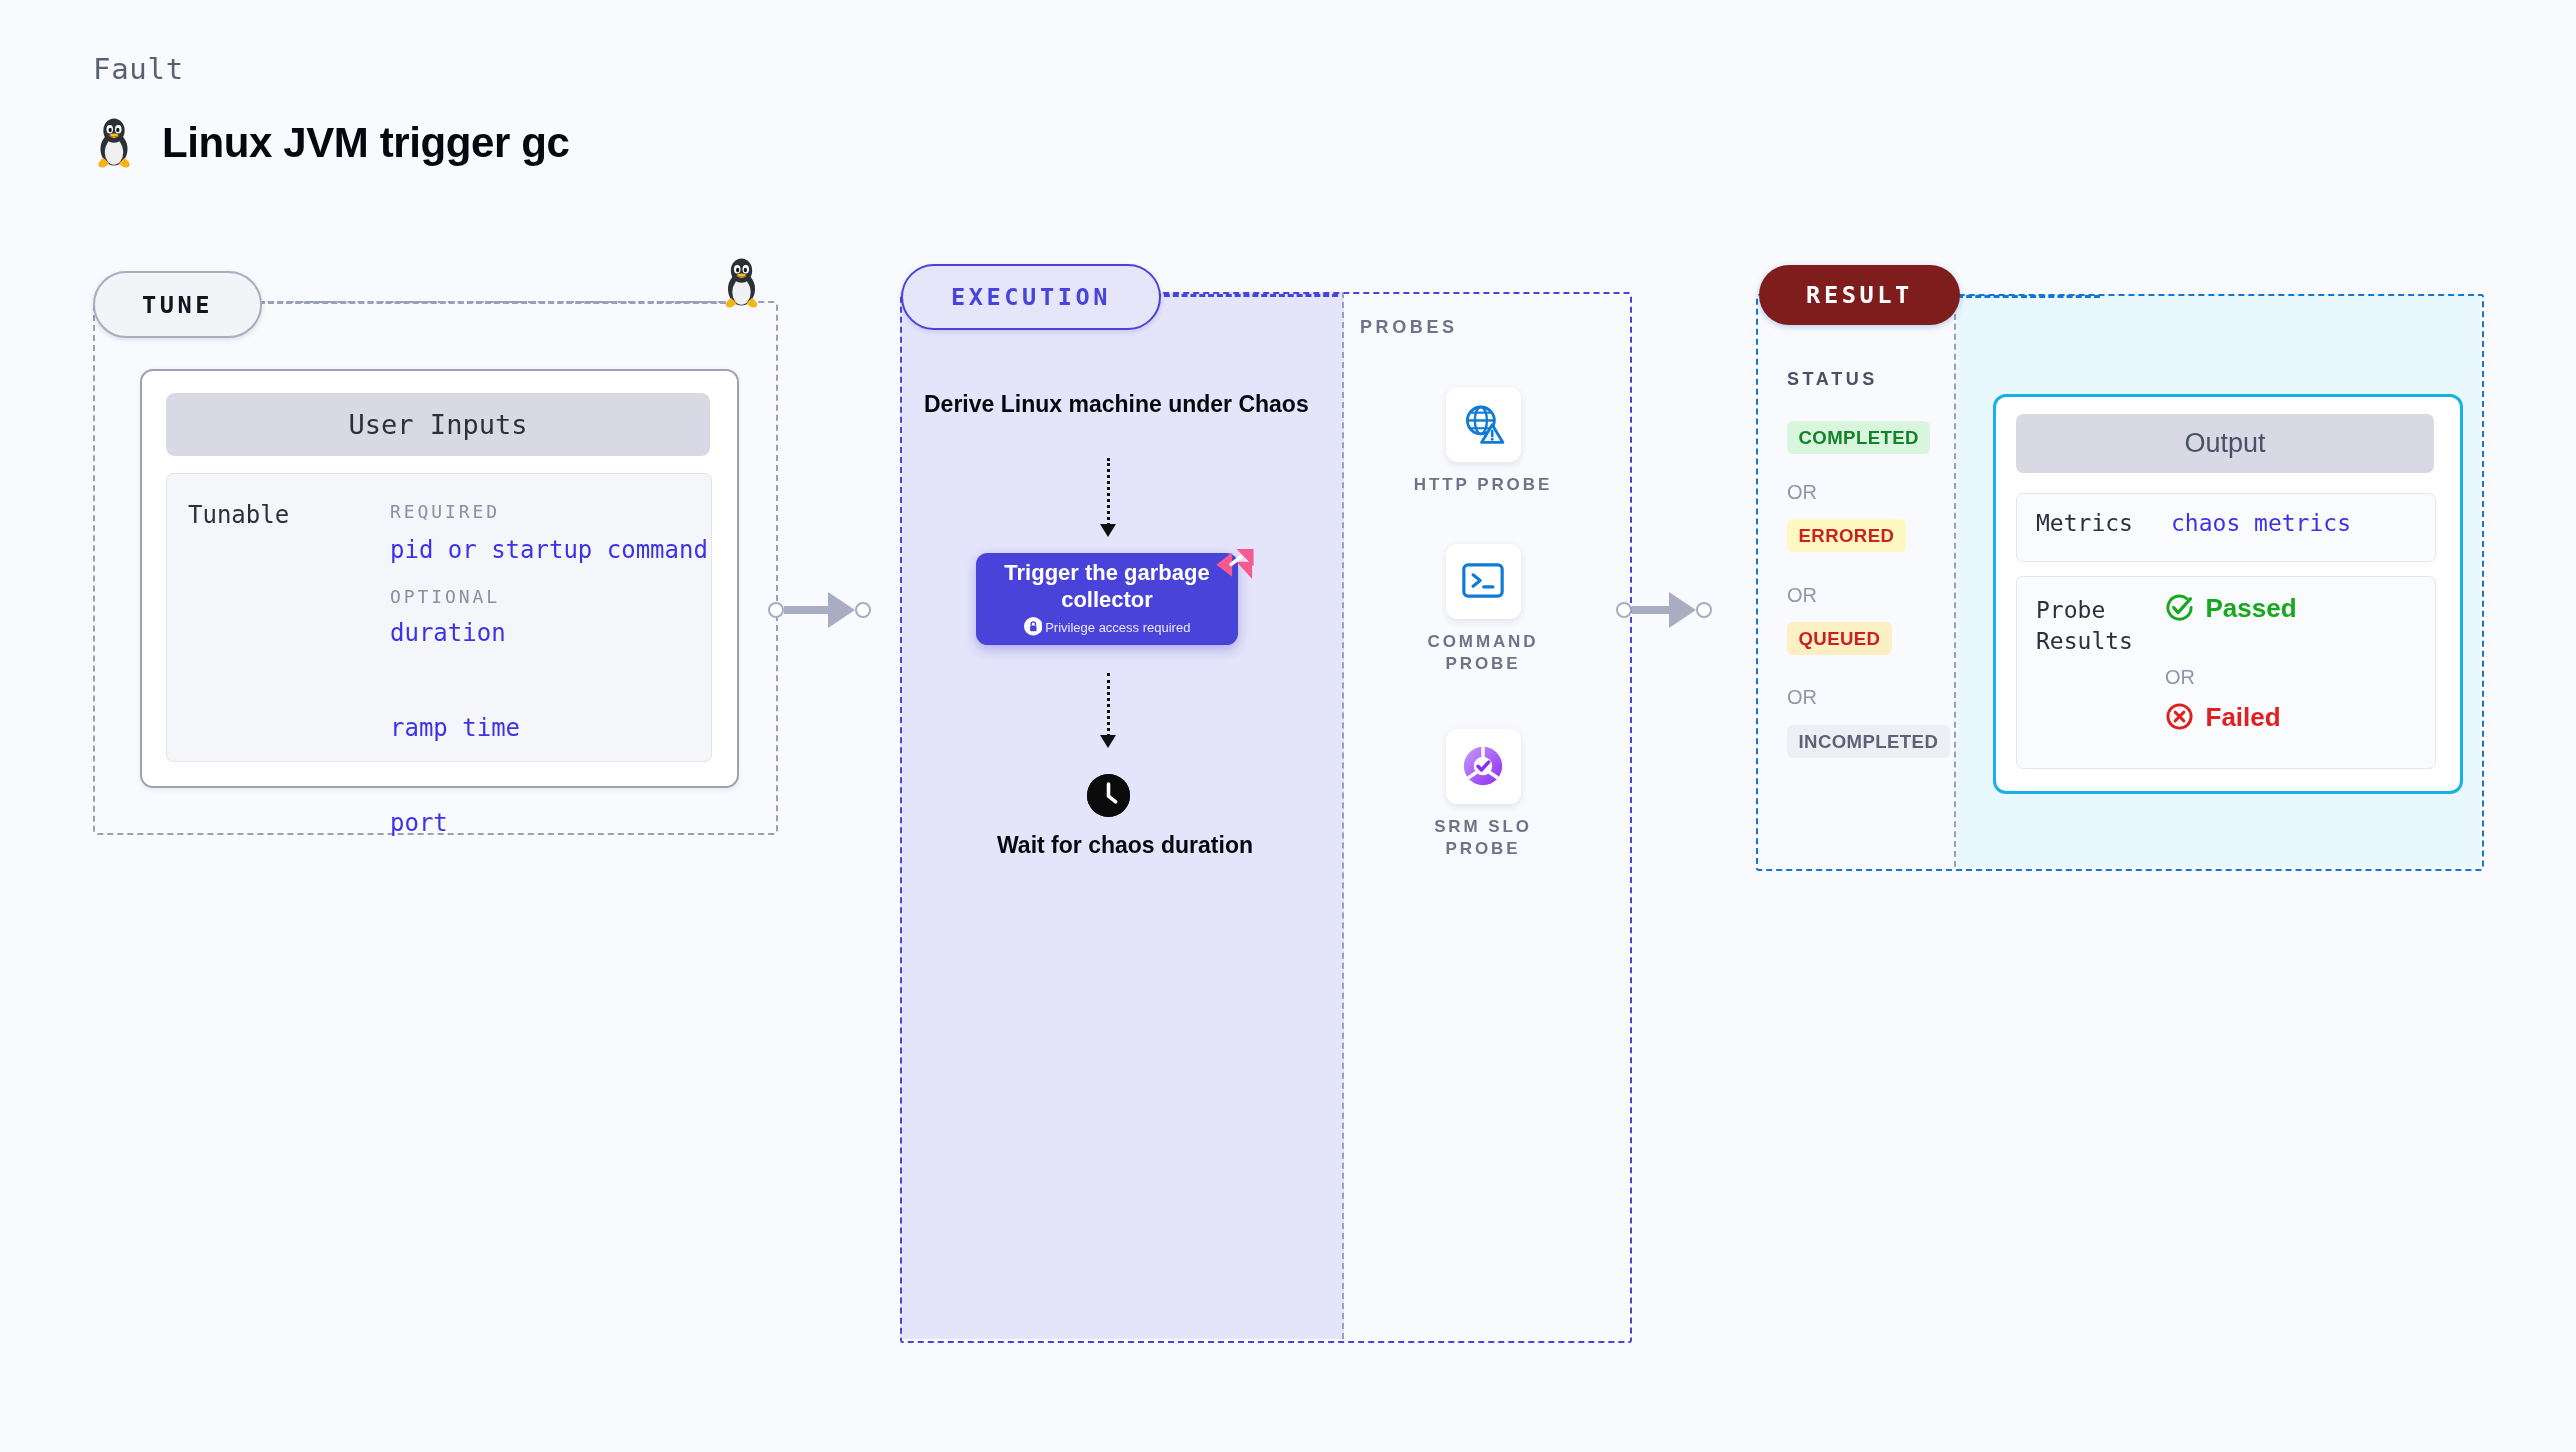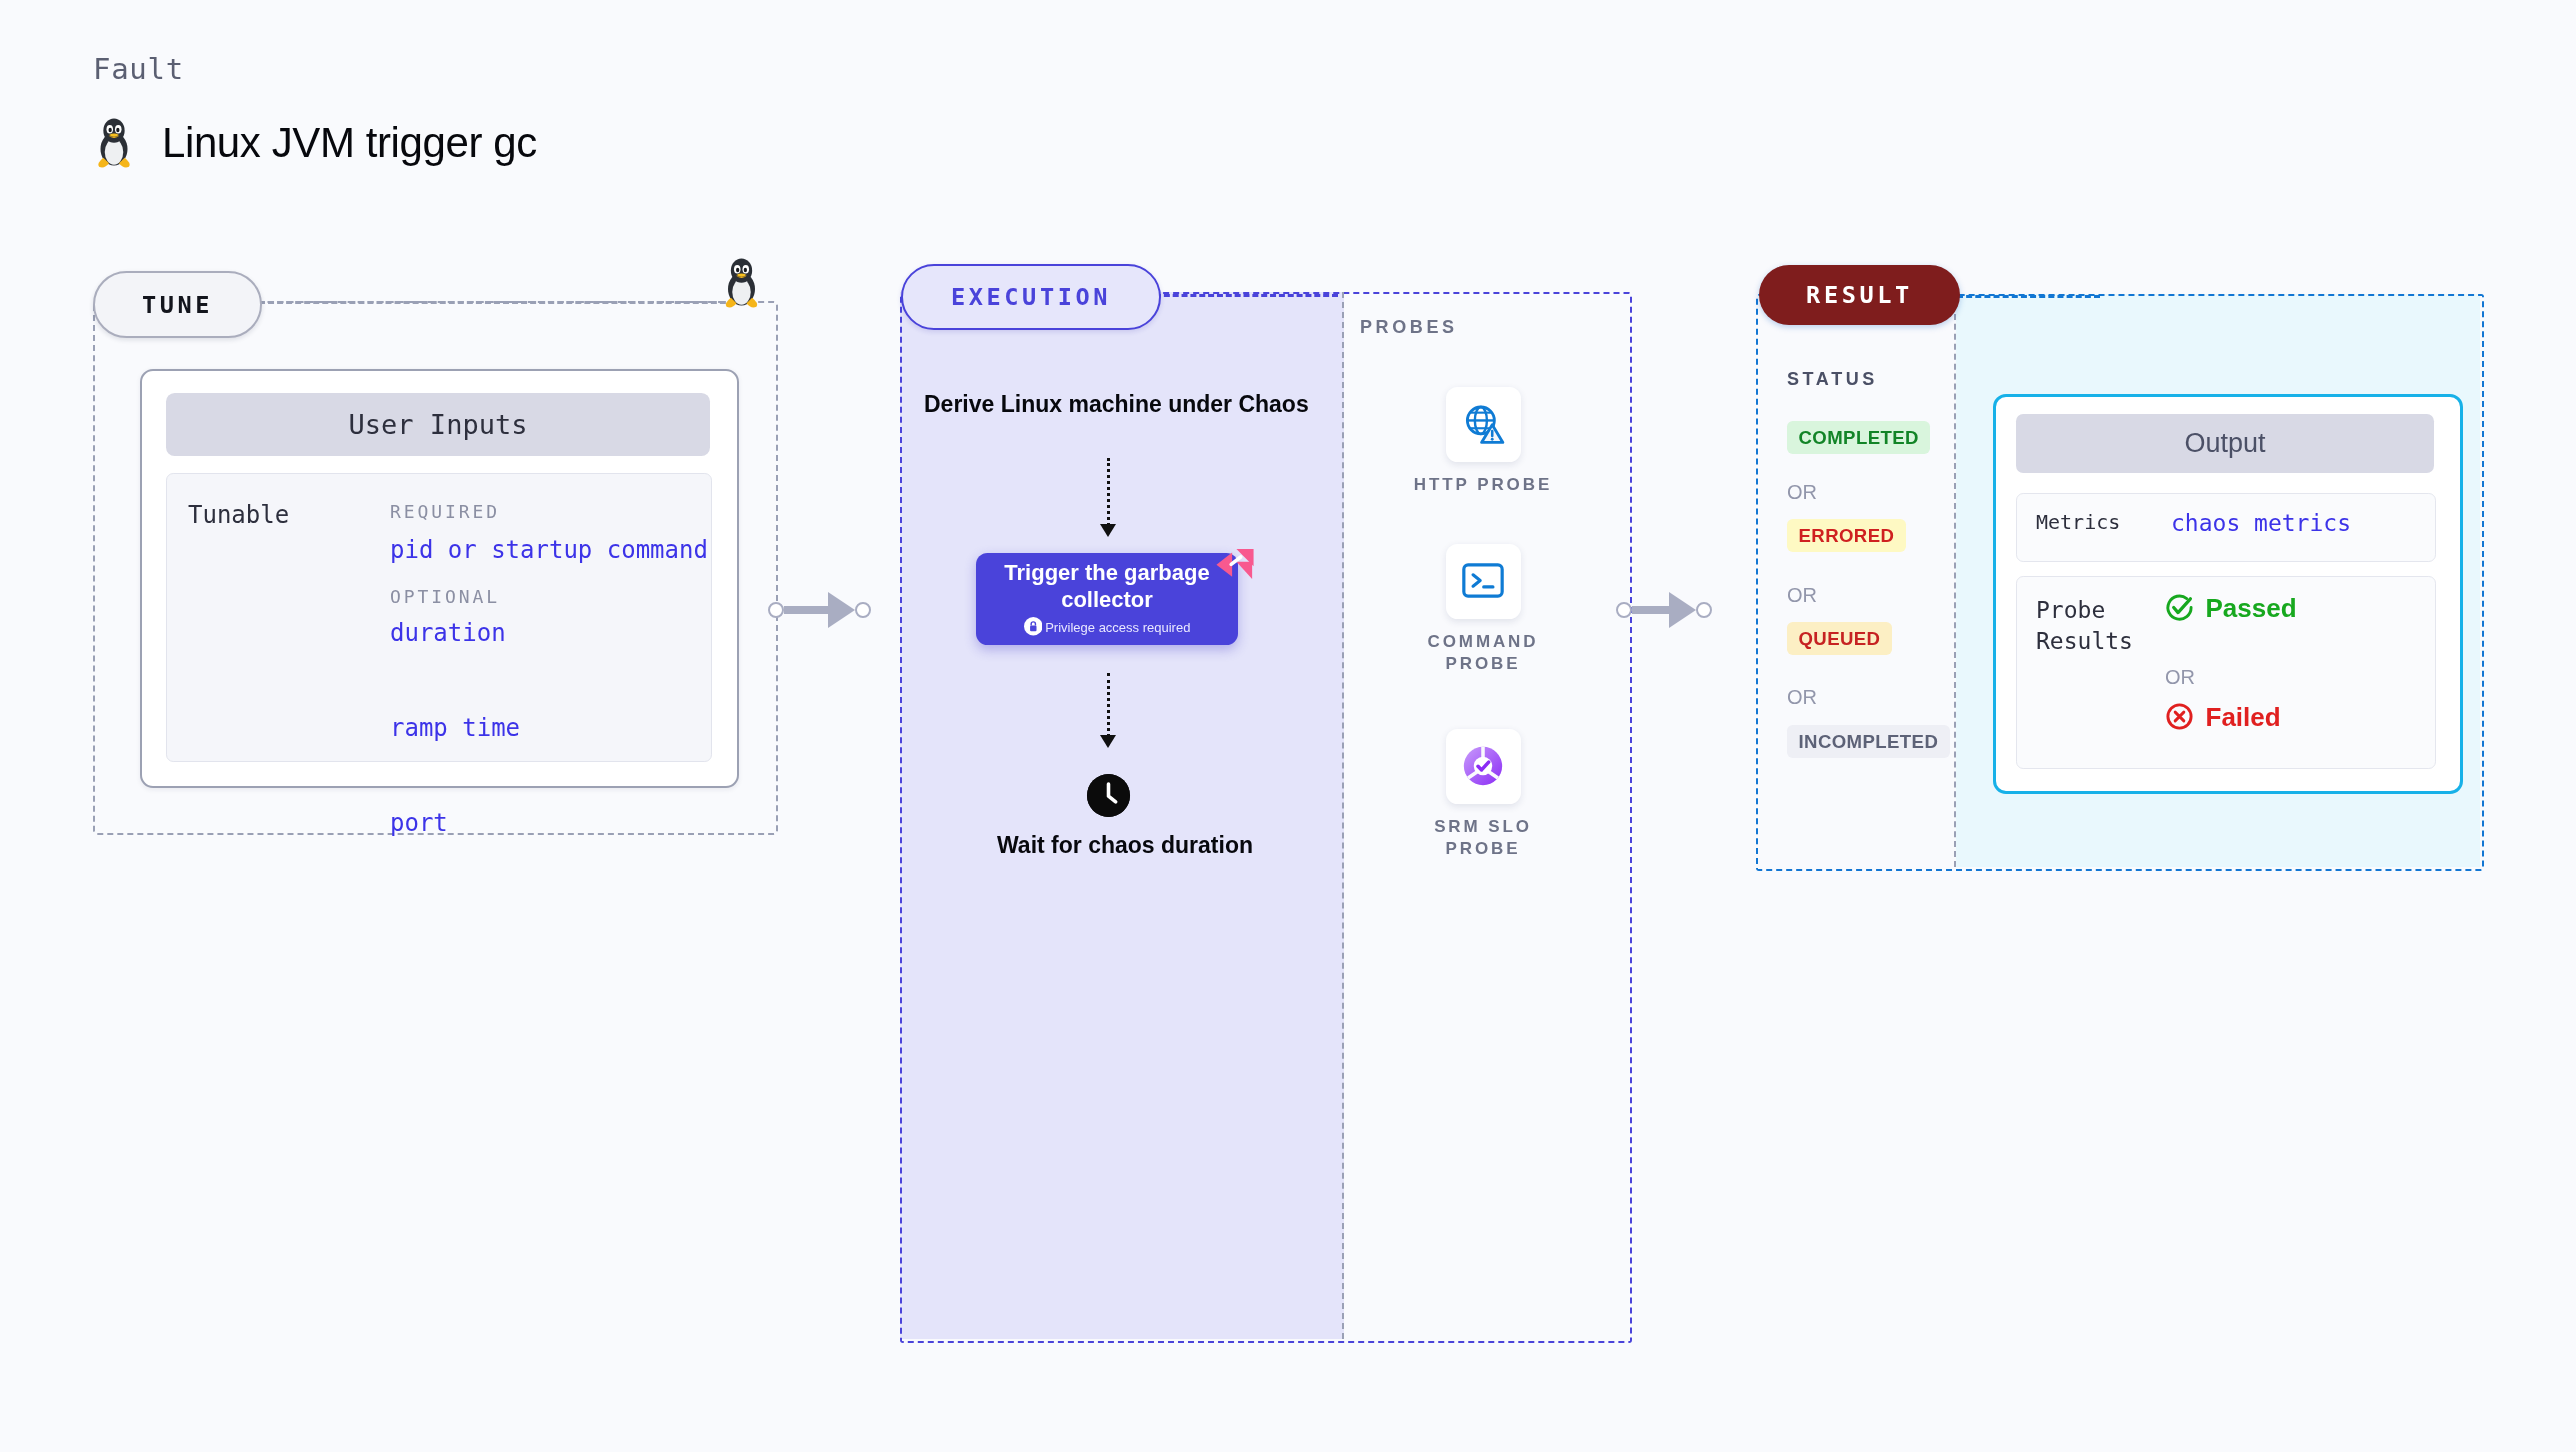--- a/index.html
+++ b/index.html
@@ -11,21 +11,21 @@
   }
   .abs{position:absolute;}
 
   
   #fault-label{
     left:93px;top:52px;
     font-family:"DejaVu Sans Mono", monospace;
     font-size:29px;color:#5b5f72;letter-spacing:0.7px;
   }
   #title-row{left:93px;top:115px;display:flex;align-items:center;gap:27px;}
-  #title-text{font-size:42px;font-weight:normal;color:#07080d;letter-spacing:-0.4px;}
+  #title-text{font-size:42px;font-weight:bold;color:#07080d;letter-spacing:-0.4px;}
 
   
   .stage-badge{
     display:flex;align-items:center;justify-content:center;
     font-family:"DejaVu Sans Mono", monospace;
     font-weight:bold;letter-spacing:3.6px;
     border-radius:716px;
     z-index:30;
   }
   #tune-badge{
@@ -189,21 +189,21 @@
     left:2016px;top:414px;width:418px;height:59px;
     background:#d8d9e5;border-radius:7.2px;
     display:flex;align-items:center;justify-content:center;
     font-family:Liberation Sans, sans-serif;
     font-size:27px;color:#4b5066;
   }
   #metrics-row{
     left:2016px;top:493px;width:418px;height:67px;
     background:#fafbfd;border:1.4px solid #e4e6ee;border-radius:7.2px;
   }
-  #metrics-label{left:2036px;top:510px;font-family:"DejaVu Sans Mono", monospace;font-size:20px;color:#2d2f3d;}
+  #metrics-label{left:2036px;top:510px;font-family:"DejaVu Sans Mono", monospace;font-size:23px;color:#2d2f3d;}
   #metrics-value{left:2171px;top:510px;font-family:"DejaVu Sans Mono", monospace;font-size:23px;color:#3c33e8;}
   #probe-results-row{
     left:2016px;top:576px;width:418px;height:191px;
     background:#fafbfd;border:1.4px solid #e4e6ee;border-radius:7.2px;
   }
   #probe-results-label{
     left:2036px;top:595px;font-family:"DejaVu Sans Mono", monospace;
     font-size:23px;color:#2d2f3d;line-height:1.35;
   }
   .result-state{position:absolute;display:flex;align-items:center;gap:11.5px;}

